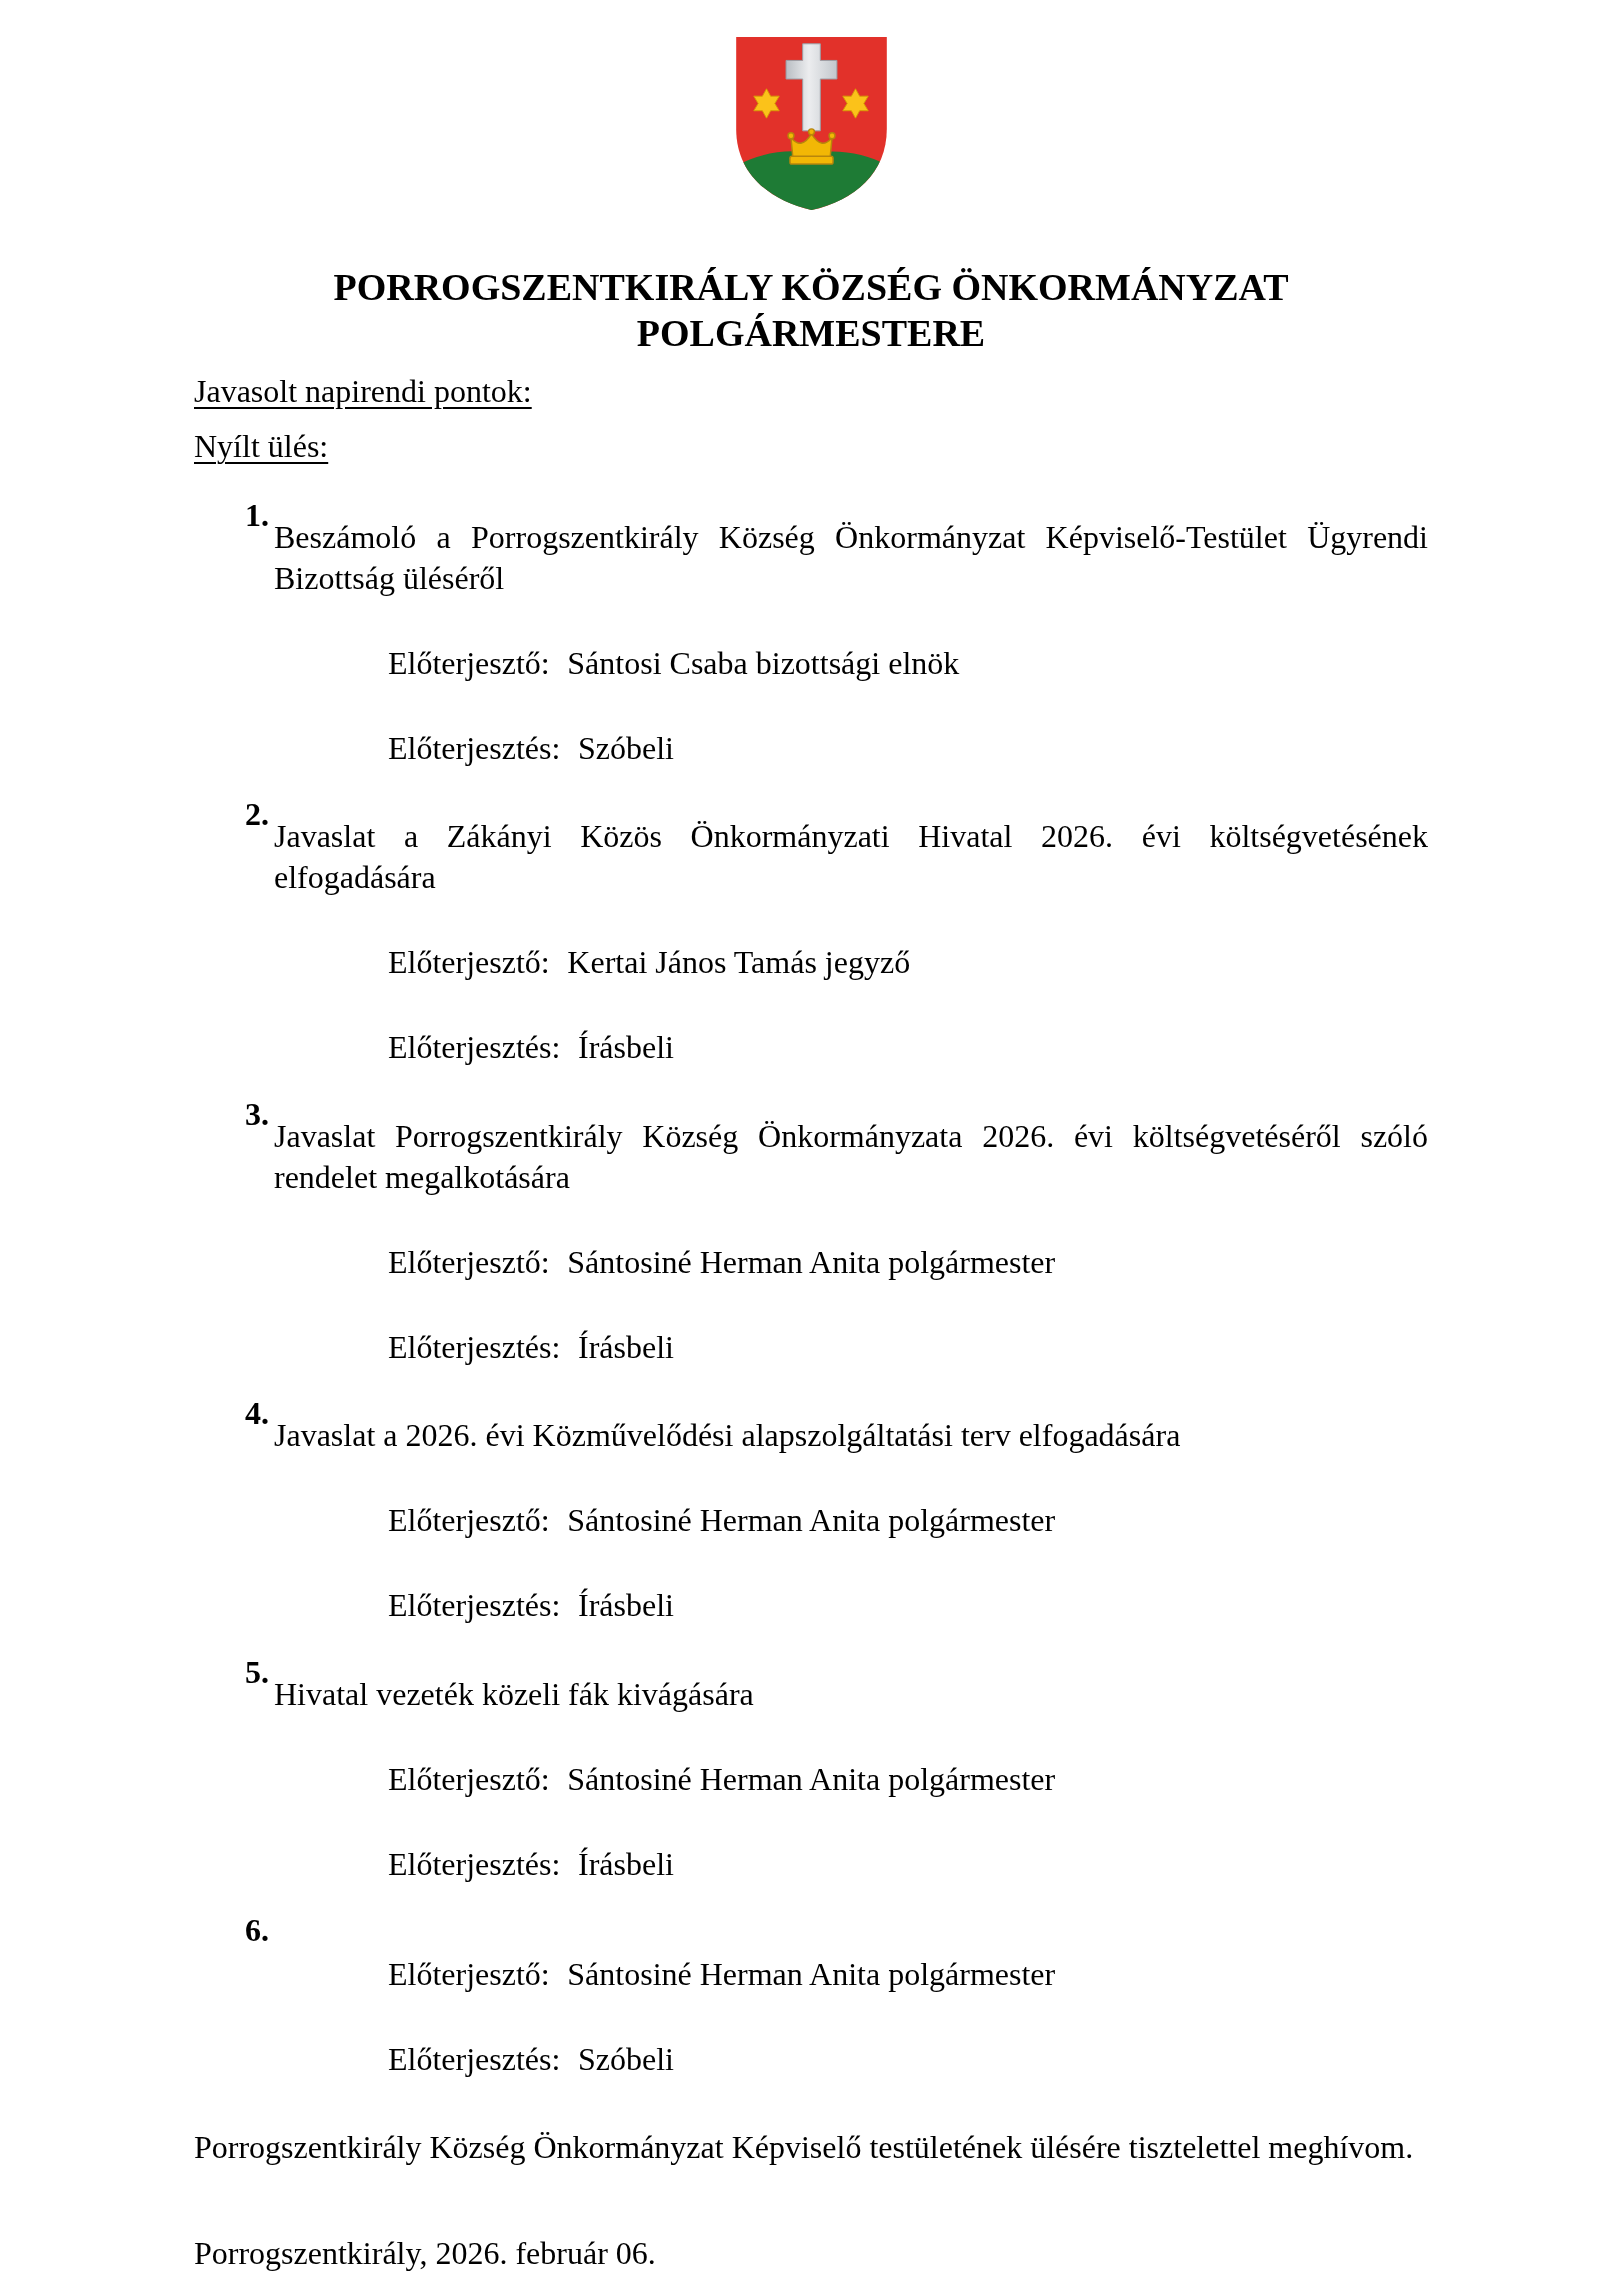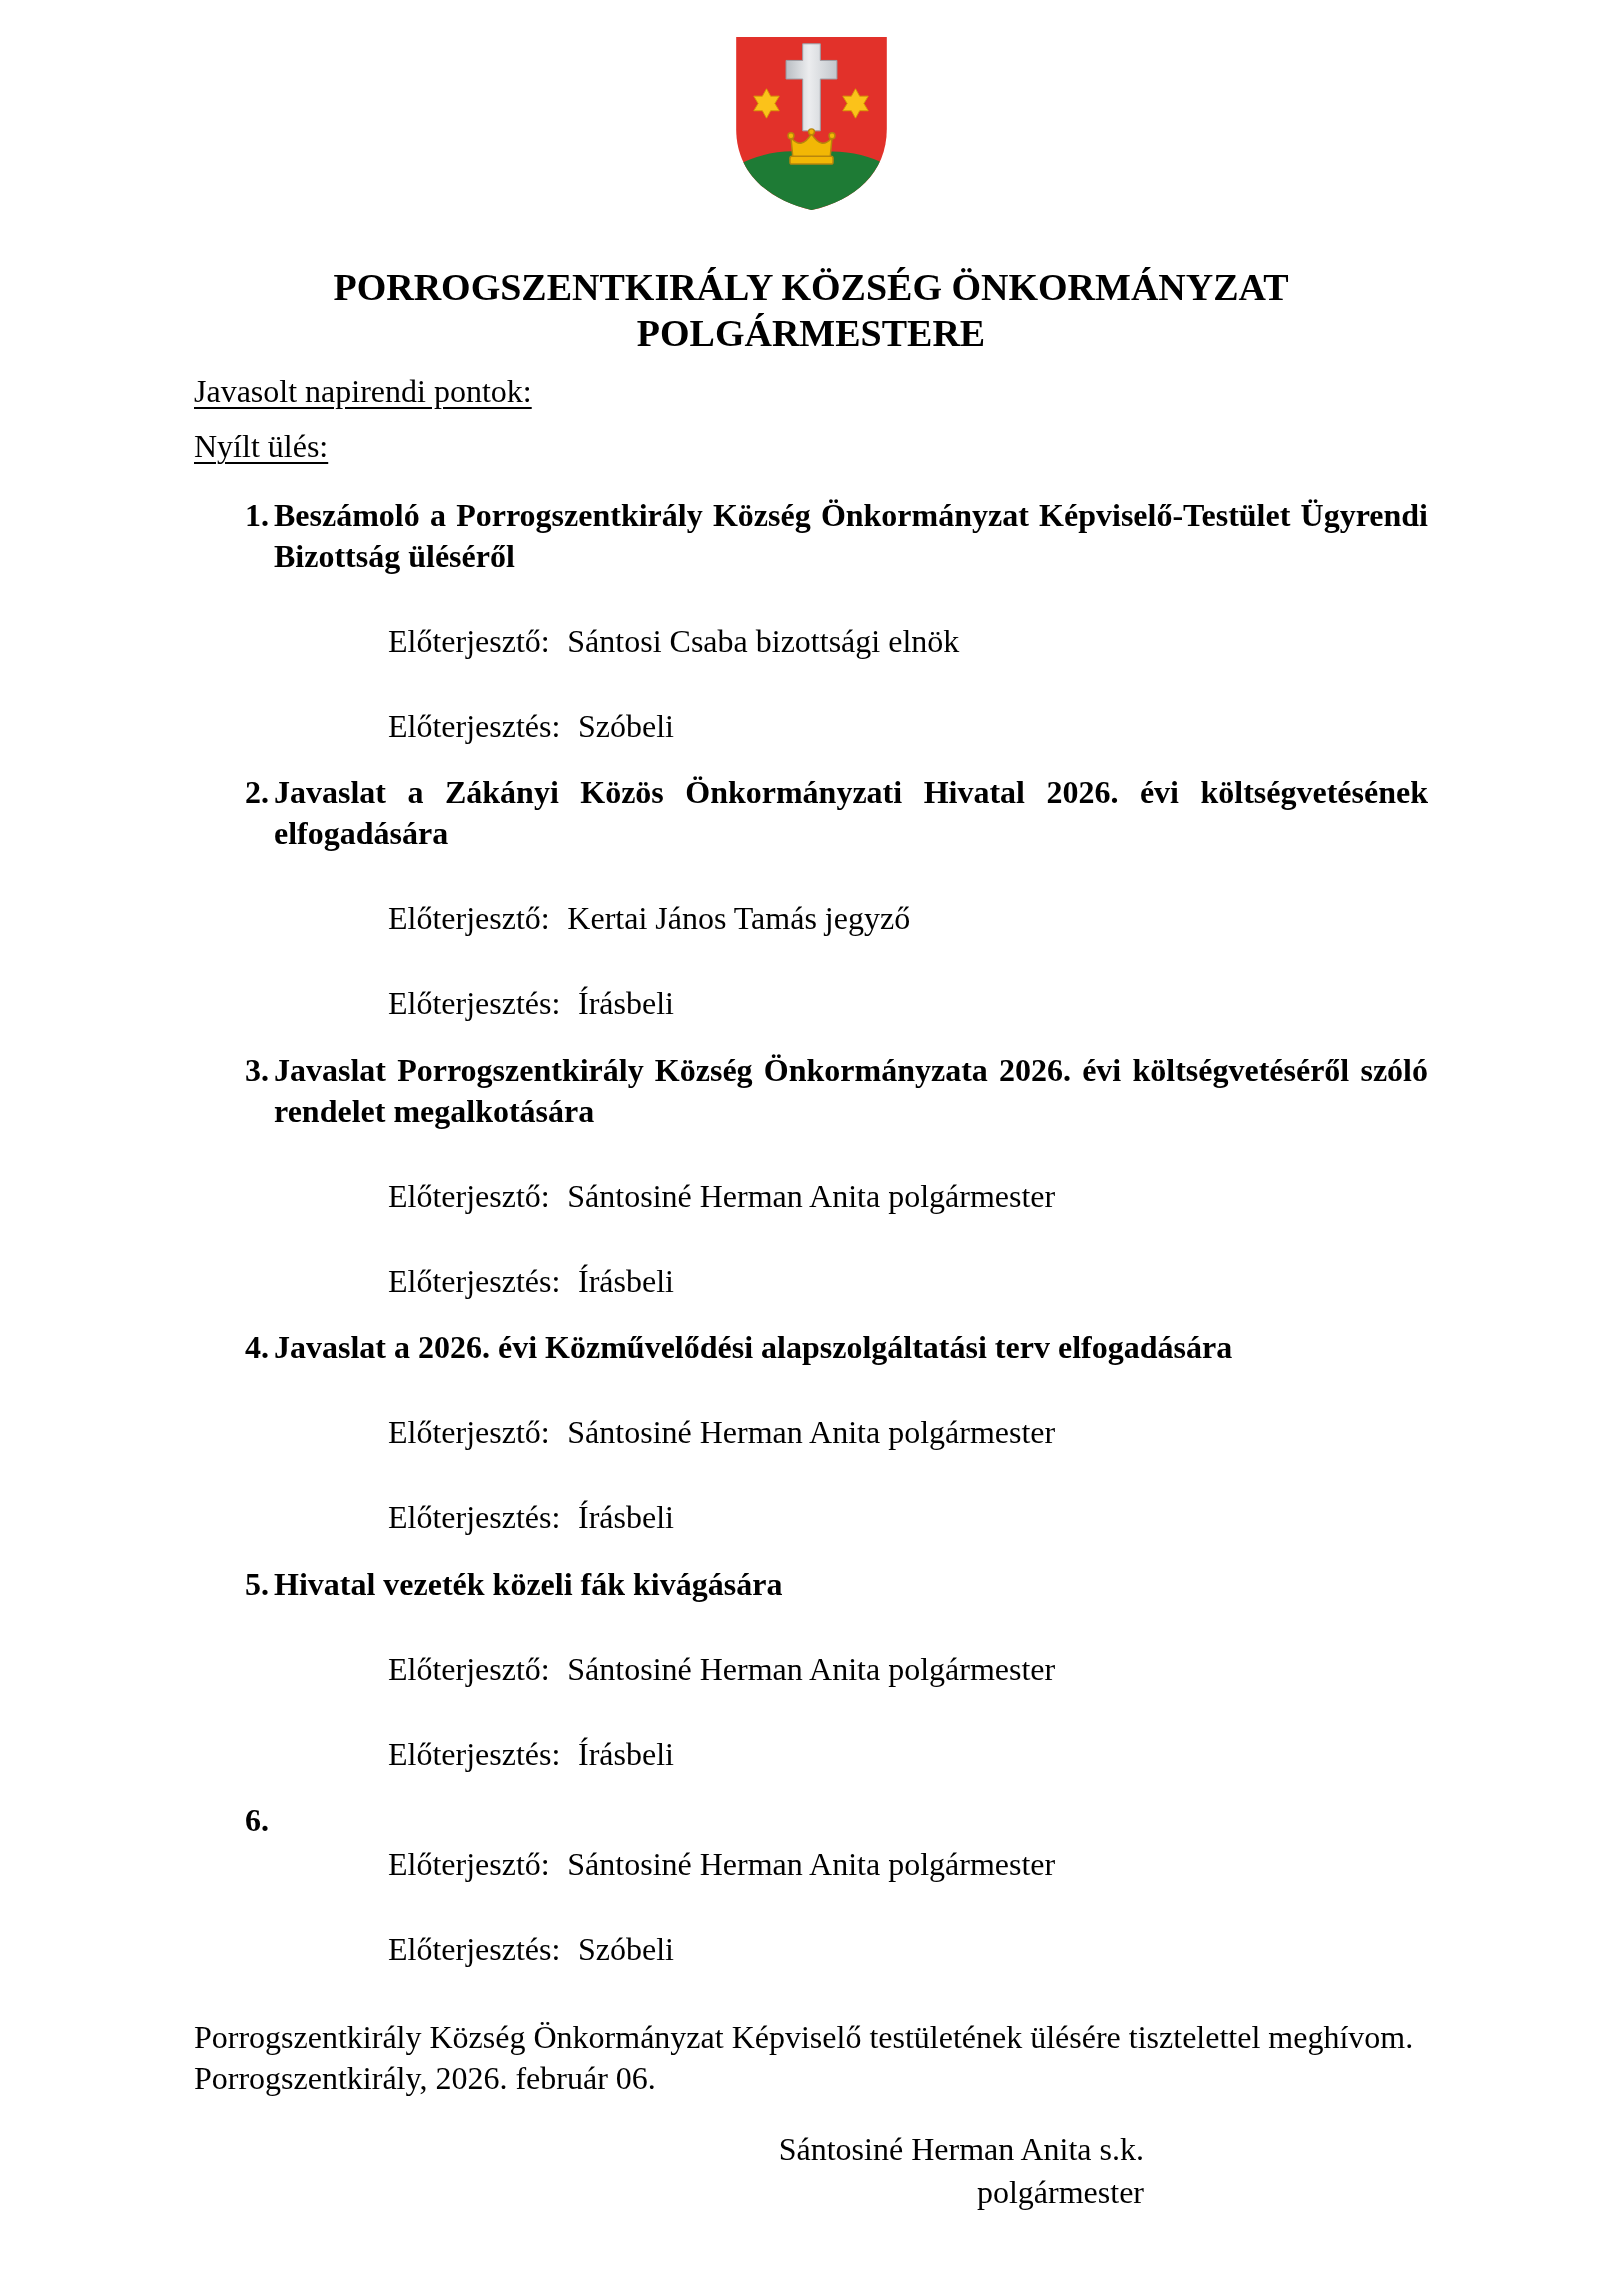--- a/index.html
+++ b/index.html
@@ -47,29 +47,30 @@
   .agenda-item {
     display: flex;
     margin-top: 25.5px;
     padding-left: 51px;
     font-size: 32px;
     line-height: 41px;
   }
   .agenda-item.first { margin-top: 27.4px; }
   .item-num { flex: none; width: 29px; font-weight: bold; }
   .item-body { flex: 1; min-width: 0; }
-  .item-title { font-weight: bold; text-align: justify; }
+  .item-title { font-weight: normal; text-align: justify; margin-top: 22px; }
   .detail-row { margin-left: 114px; margin-top: 44px; }
   .detail-label { margin-right: 17.6px; }
   .closing-line {
     margin-top: 47px;
     font-size: 32px;
     line-height: 41px;
   }
   .date-line {
+    margin-top: 65px;
     font-size: 32px;
     line-height: 41px;
   }
   .signature {
     margin-top: 29px;
     margin-left: 529px;
     width: 421px;
     text-align: right;
     font-size: 32px;
     line-height: 43px;

